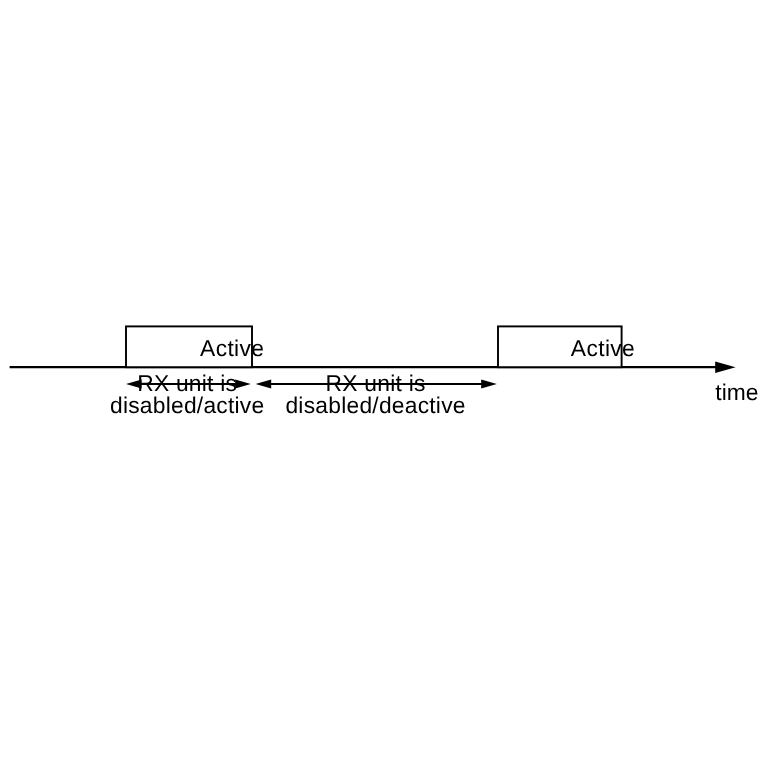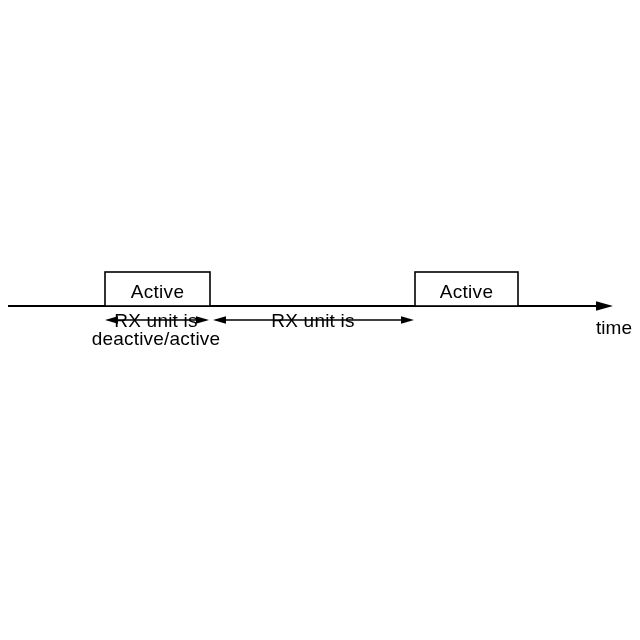--- a/index.html
+++ b/index.html
@@ -45,20 +45,21 @@
   }
   .active-label {
     position: absolute;
     top: 272px;
     height: 40px;
     display: flex;
     align-items: center;
     justify-content: center;
     font-size: 19px;
     letter-spacing: 0.3px;
+    margin-left: 36px;
   }
   .interval-label {
     position: absolute;
     top: 312px;
     text-align: center;
     font-size: 19px;
     line-height: 18px;
     white-space: nowrap;
     letter-spacing: 0.2px;
   }
@@ -96,21 +97,22 @@
       <polygon points="213,320 226,316.3 226,323.7" class="fill"></polygon>
       <polygon points="414,320 401,316.3 401,323.7" class="fill"></polygon>
     </g>
   </svg>
 
   <div class="active-label" style="left:105px; width:105px;">Active</div>
   <div class="active-label" style="left:415px; width:103px;">Active</div>
 
   <div class="interval-label" style="left:76px; width:160px;">
     <div>RX unit is</div>
-    <div>deactive/active</div>
+    <div>disabled/active</div>
   </div>
   <div class="interval-label" style="left:233px; width:160px;">
     <div>RX unit is</div>
+    <div>disabled/deactive</div>
   </div>
 
   <div class="time-label">time</div>
 
 </div>
 
 </body></html>

